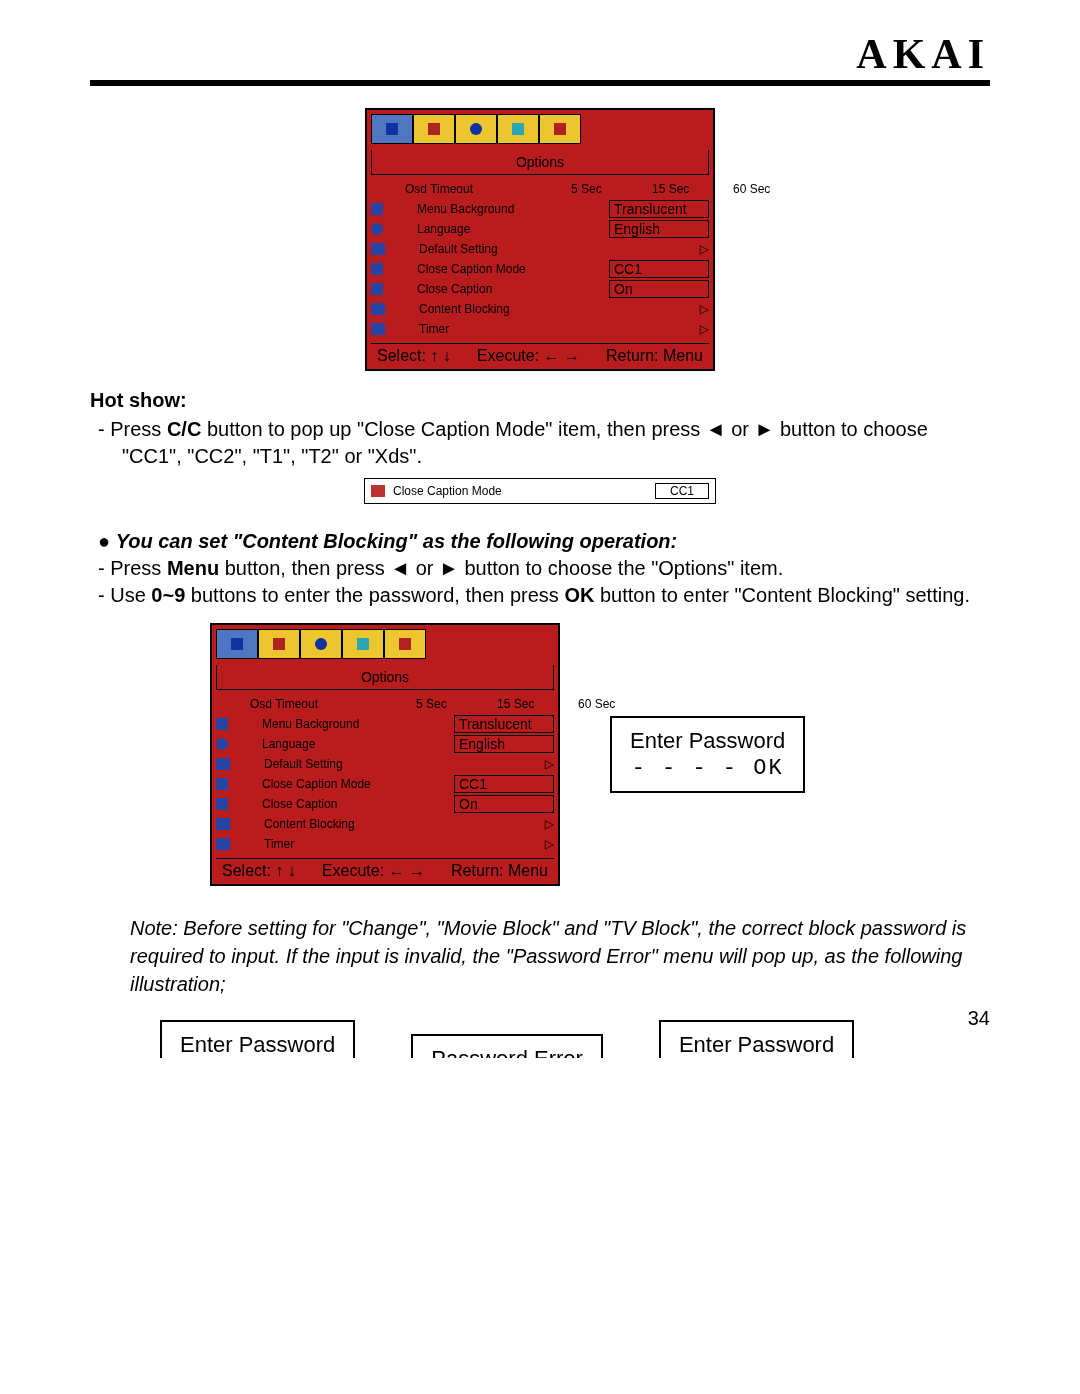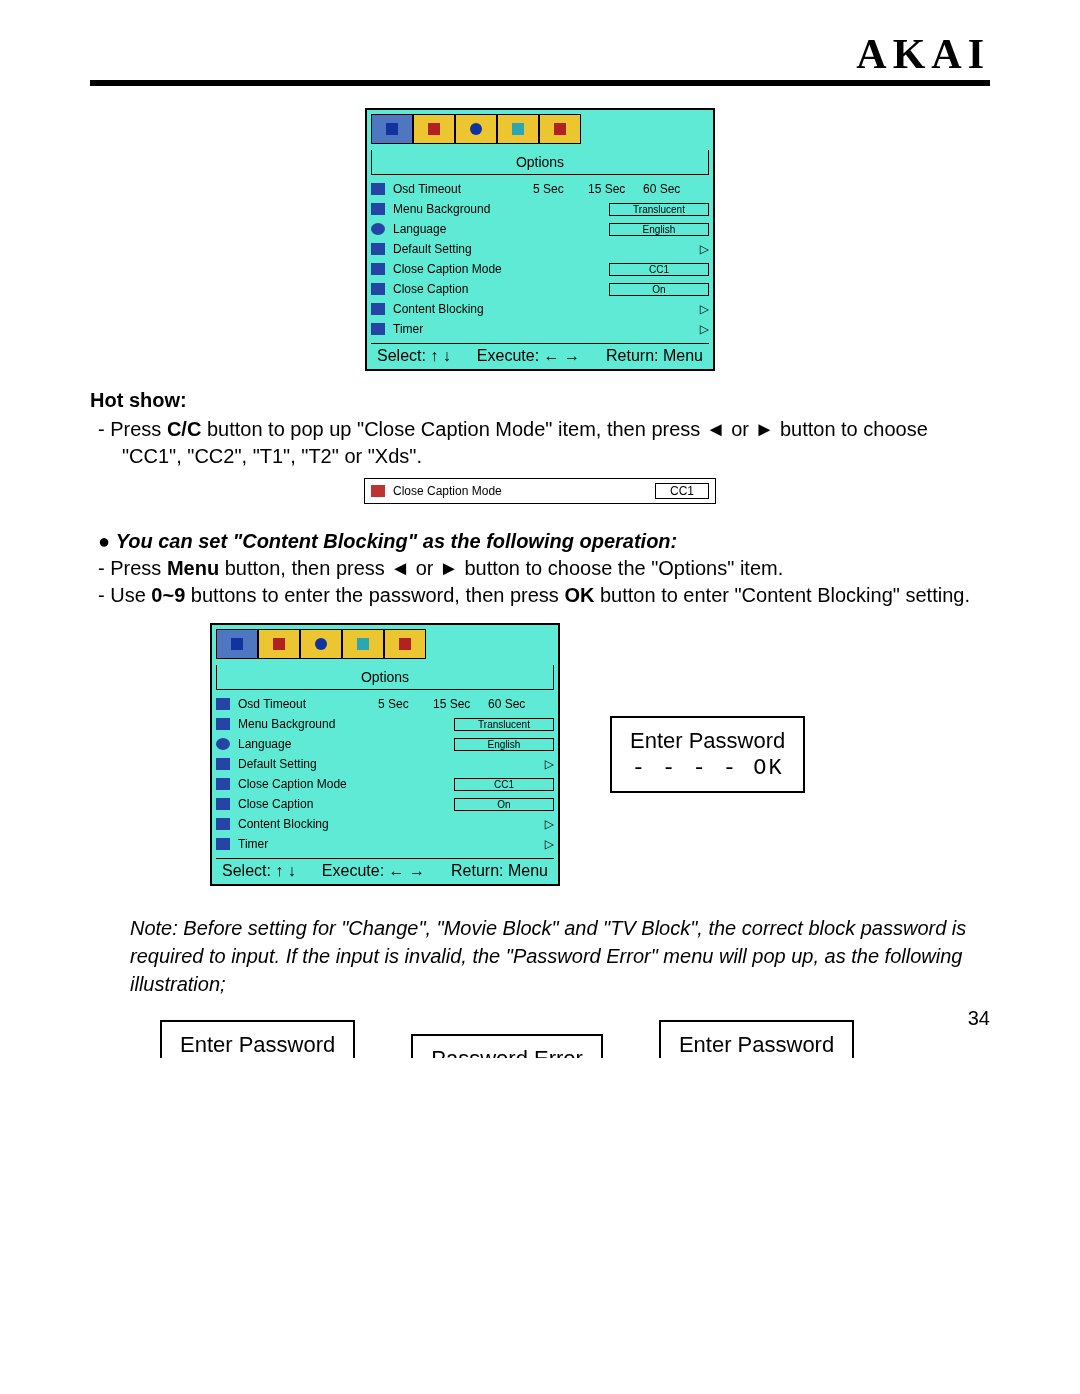--- a/index.html
+++ b/index.html
@@ -5,33 +5,33 @@
   html, body { margin: 0; padding: 0; background: #fff; }
   .page { width: 1080px; height: 1058px; position: relative; font-family: Arial, Helvetica, sans-serif; color: #000; }
   .brand { position: absolute; top: 30px; right: 90px; font-family: "Times New Roman", serif; font-weight: bold; font-size: 42px; letter-spacing: 6px; }
   .rule-top { position: absolute; top: 80px; left: 90px; right: 90px; height: 6px; background: #000; }
   .rule-bot { position: absolute; top: 1196px; left: 90px; right: 90px; height: 4px; background: #000; }
   .pgnum { position: absolute; bottom: 28px; right: 90px; font-size: 20px; }
 
   .content { position: absolute; top: 100px; left: 90px; right: 90px; }
 
   
-  .osd { width: 338px; border: 2px solid #000; padding: 4px; font-size: 13px; background: #5eead4; }
+  .osd { width: 338px; border: 2px solid #000; padding: 4px; font-size: 13px; background: #b91c1c; }
   .osd-tabs { display: flex; gap: 0; }
   .osd-tab { width: 40px; height: 28px; border: 1px solid #000; background: #4f76c0; display:flex; align-items:center; justify-content:center; }
   .osd-tab.sel { background: #ebc631; }
   .osd-title { text-align:center; font-size:14px; margin:6px 0 4px 0; border:1px solid #000; border-top:0; padding:4px 0; }
   .osd-items { display:block; }
-  .osd-row { display:flex; align-items:center; height:20px; font-size:12px; }
+  .osd-row { display:flex; align-items:center; height:20px; font-size:12px;gap:26px; }
   .osd-row .ico { width:14px; height:12px; margin-right:8px; background:#2544a3; display:inline-block; }
   .osd-row .lbl { flex:0 0 140px; }
   .osd-row .v1 { flex:0 0 55px; text-align:left; }
   .osd-row .v2 { flex:0 0 55px; text-align:left; }
   .osd-row .v3 { flex:0 0 55px; text-align:left; }
-  .osd-row .box { display:inline-block; min-width:90px; text-align:center; border:1px solid #000; padding:0 4px; font-size:10px; }
+  .osd-row .box { display:inline-block; min-width:90px; text-align:left; border:1px solid #000; padding:0 4px; font-size:14px; }
   .osd-row .arrow { margin-left:auto; font-size:12px; }
   .osd-foot { display:flex; font-size:16px; justify-content:space-between; padding:3px 6px 0 6px; border-top:1px solid #000; margin-top:4px;gap:11px; }
 
   .glyph { display:inline-block; width:12px; height:12px; }
   .icon-tv    { background:#1232a0; }
   .icon-audio { background:#1232a0; border-radius:50%; }
   .icon-tool  { background:#2aa7b5; }
   .icon-opt   { background:#b12323; }
 
   

